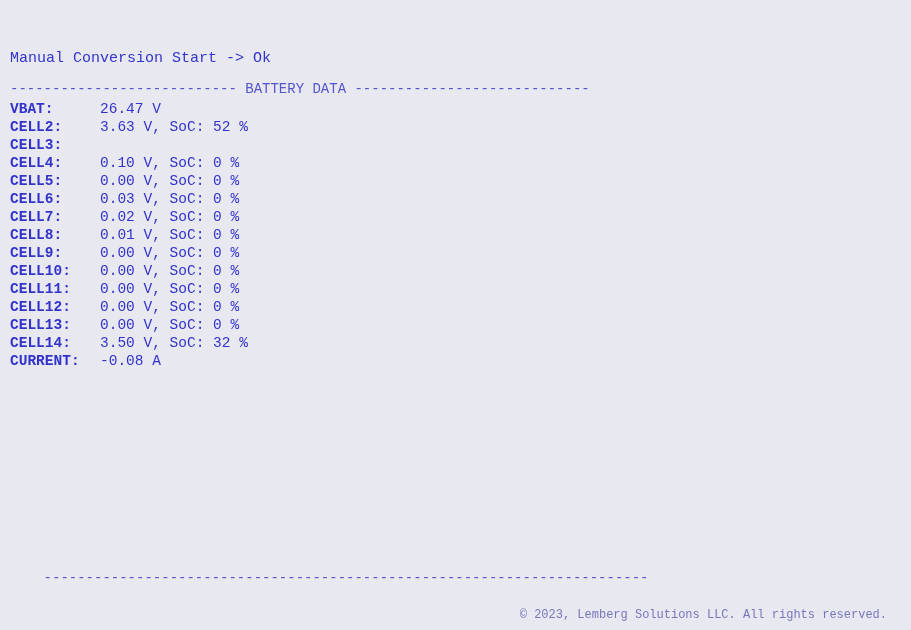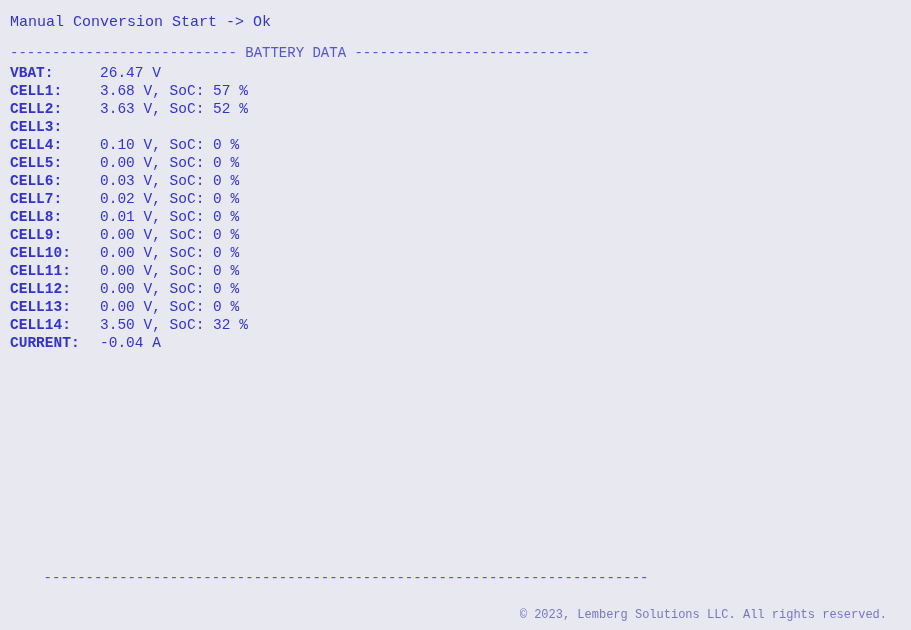--- a/index.html
+++ b/index.html
@@ -22,20 +22,21 @@
     .terminal {
       padding: 14px 10px 10px 10px;
       width: 100%;
       height: 100%;
     }
 
     .header-line {
       margin-bottom: 14px;
       font-size: 15px;
       font-weight: normal;
+      margin-top: 36px;
     }
 
     .divider {
       color: #5555cc;
       font-size: 14px;
       display: flex;
       align-items: flex-start;
       gap: 0;
       white-space: pre;
     }
@@ -92,24 +93,20 @@
   </div>
 
   <div class="data-section">
 
     <div class="data-row">
       <span class="label">VBAT:</span>
       <span class="value">26.47 V</span>
     </div>
 
     <div class="data-row">
-      <span class="label">CELL1:</span>
-      <span class="value">3.68 V, SoC: 57 %</span>
-    </div>
-    <div class="data-row">
       <span class="label">CELL2:</span>
       <span class="value">3.63 V, SoC: 52 %</span>
     </div>
     <div class="data-row">
       <span class="label">CELL3:</span>
     </div>
     <div class="data-row">
       <span class="label">CELL4:</span>
       <span class="value">0.10 V, SoC: 0 %</span>
     </div>
@@ -149,21 +146,21 @@
       <span class="label">CELL13:</span>
       <span class="value">0.00 V, SoC: 0 %</span>
     </div>
     <div class="data-row">
       <span class="label">CELL14:</span>
       <span class="value">3.50 V, SoC: 32 %</span>
     </div>
 
     <div class="data-row">
       <span class="label">CURRENT:</span>
-      <span class="value">-0.04 A</span>
+      <span class="value">-0.08 A</span>
     </div>
 
   </div>
 
   <div class="bottom-divider">
     <span>------------------------------------------------------------------------</span>
   </div>
 
   <div class="footer">
     <span>© 2023, Lemberg Solutions LLC. All rights reserved.</span>

